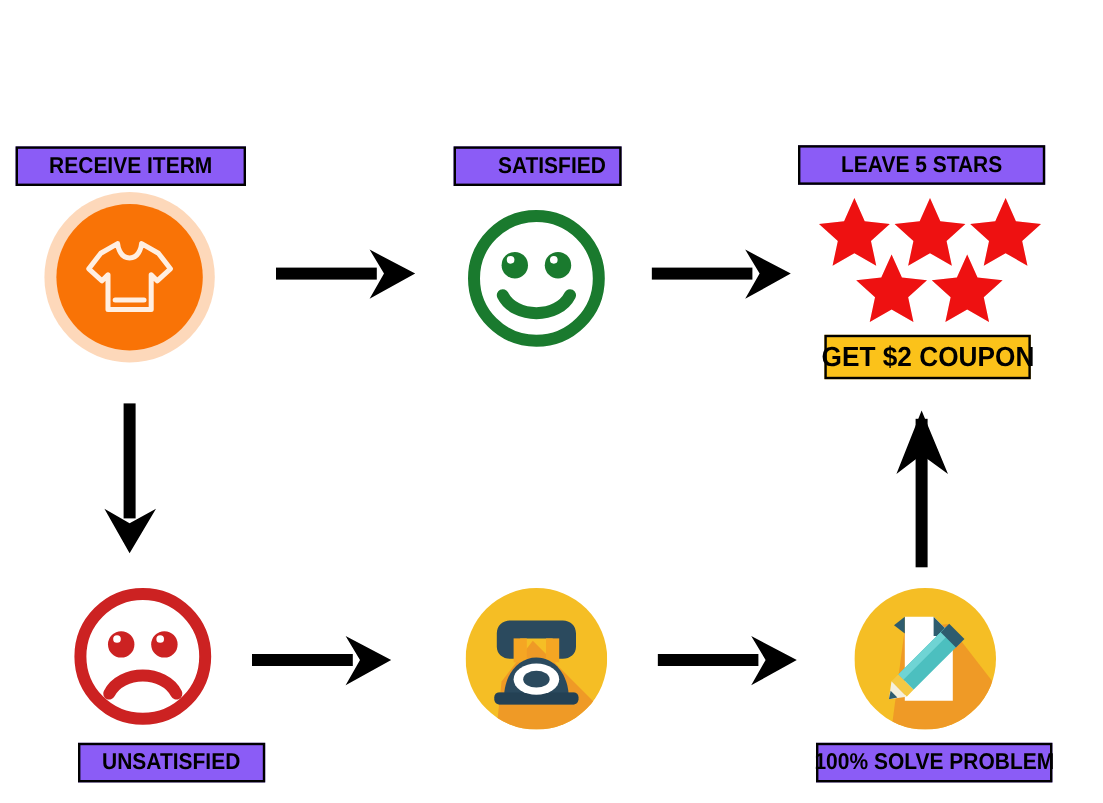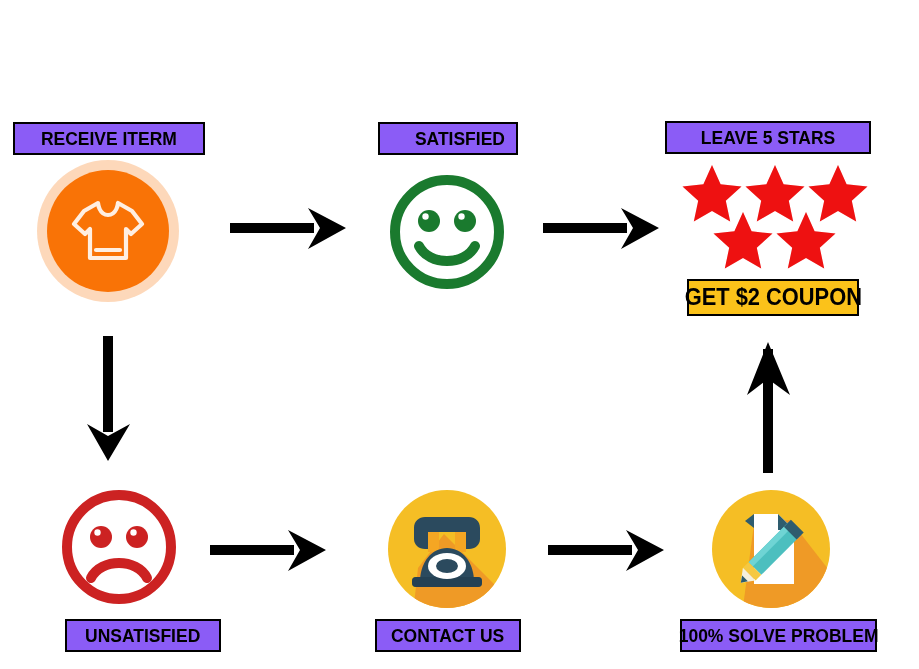--- a/index.html
+++ b/index.html
@@ -228,23 +228,20 @@
           <polygon points="14,59 20,55 20,63" fill="#2E5C6E"></polygon>
         </g>
       </g>
     </svg>
   </div>
 
   <div class="label-box" style="left:37px; top:619px; width:156px; height:33px;margin-left:28px;">
     <span>UNSATISFIED</span>
   </div>
 
-  <div class="label-box" style="left:375px; top:619px; width:146px; height:33px;">
-    <span>CONTACT US</span>
-  </div>
 
   <div class="label-box" style="left:680px; top:619px; width:197px; height:33px;">
     <span>100% SOLVE PROBLEM</span>
   </div>
 
   <div class="arrow" style="left:230px; top:202px;">
     <svg width="120" height="54" viewBox="0 0 120 54">
       <rect x="0" y="21" width="84" height="10" fill="#000000"></rect>
       <path d="M78 6 L116 26 L78 47 L90 26 Z" fill="#000000"></path>
     </svg>

